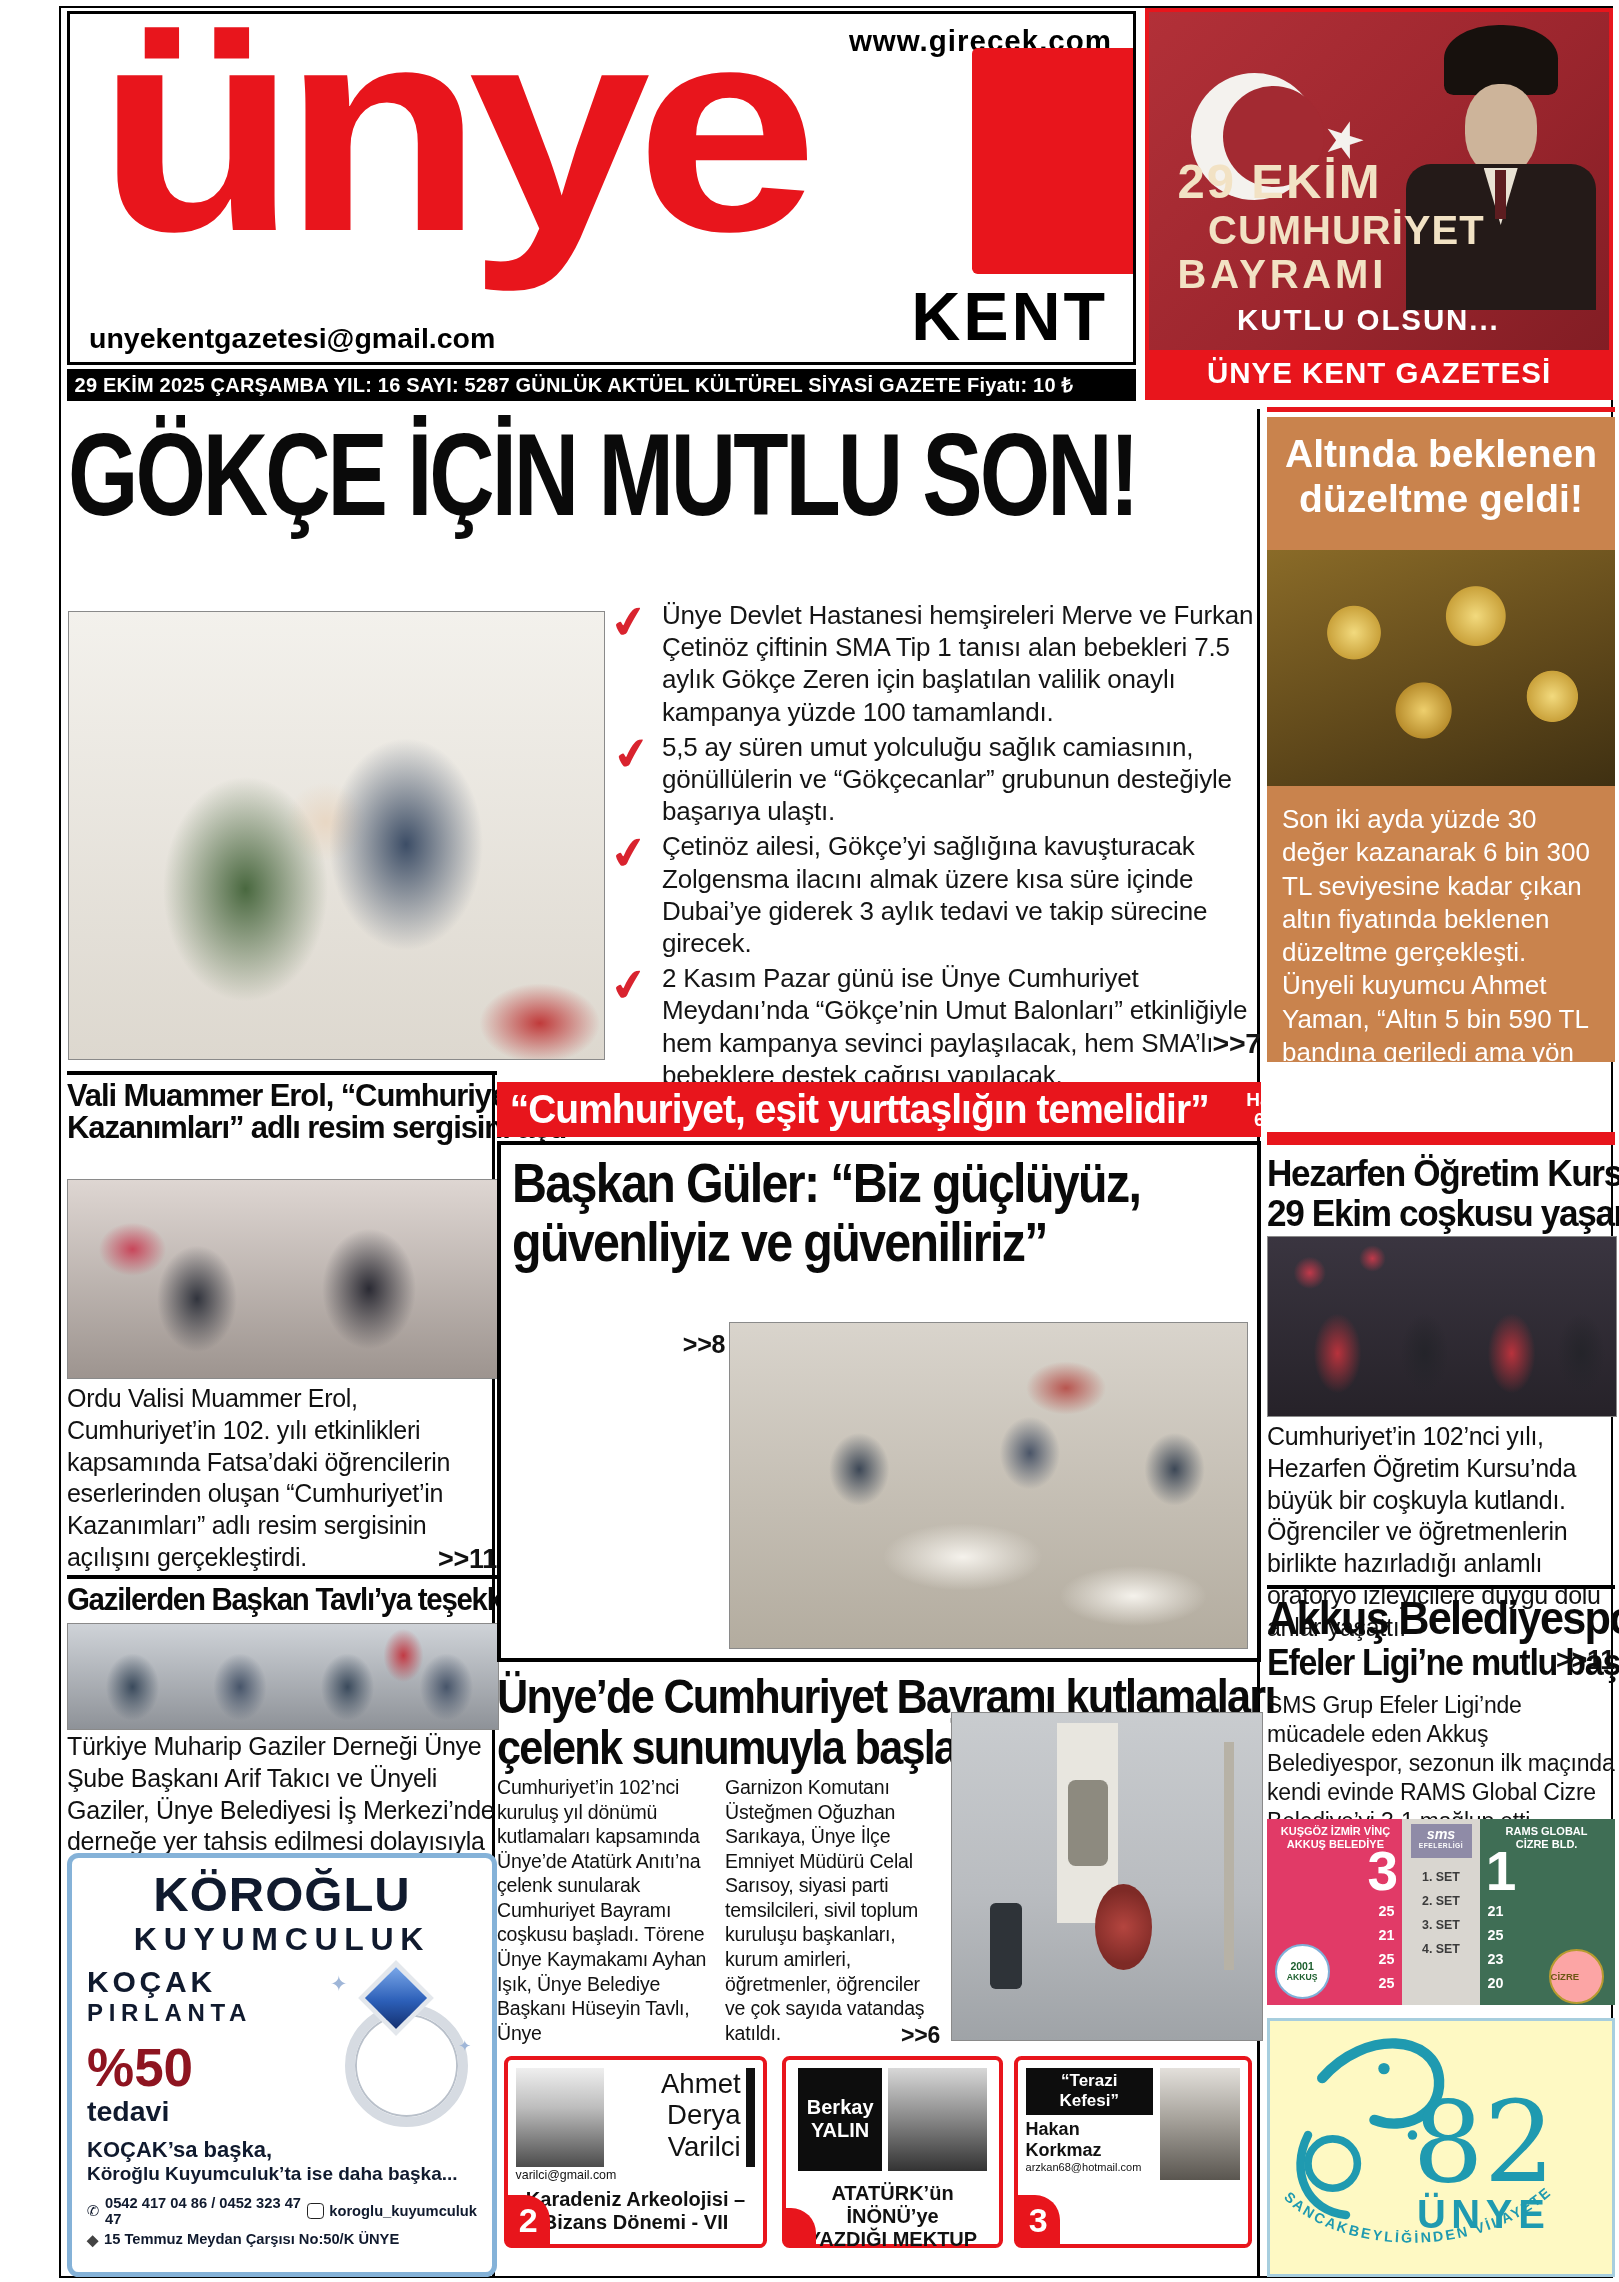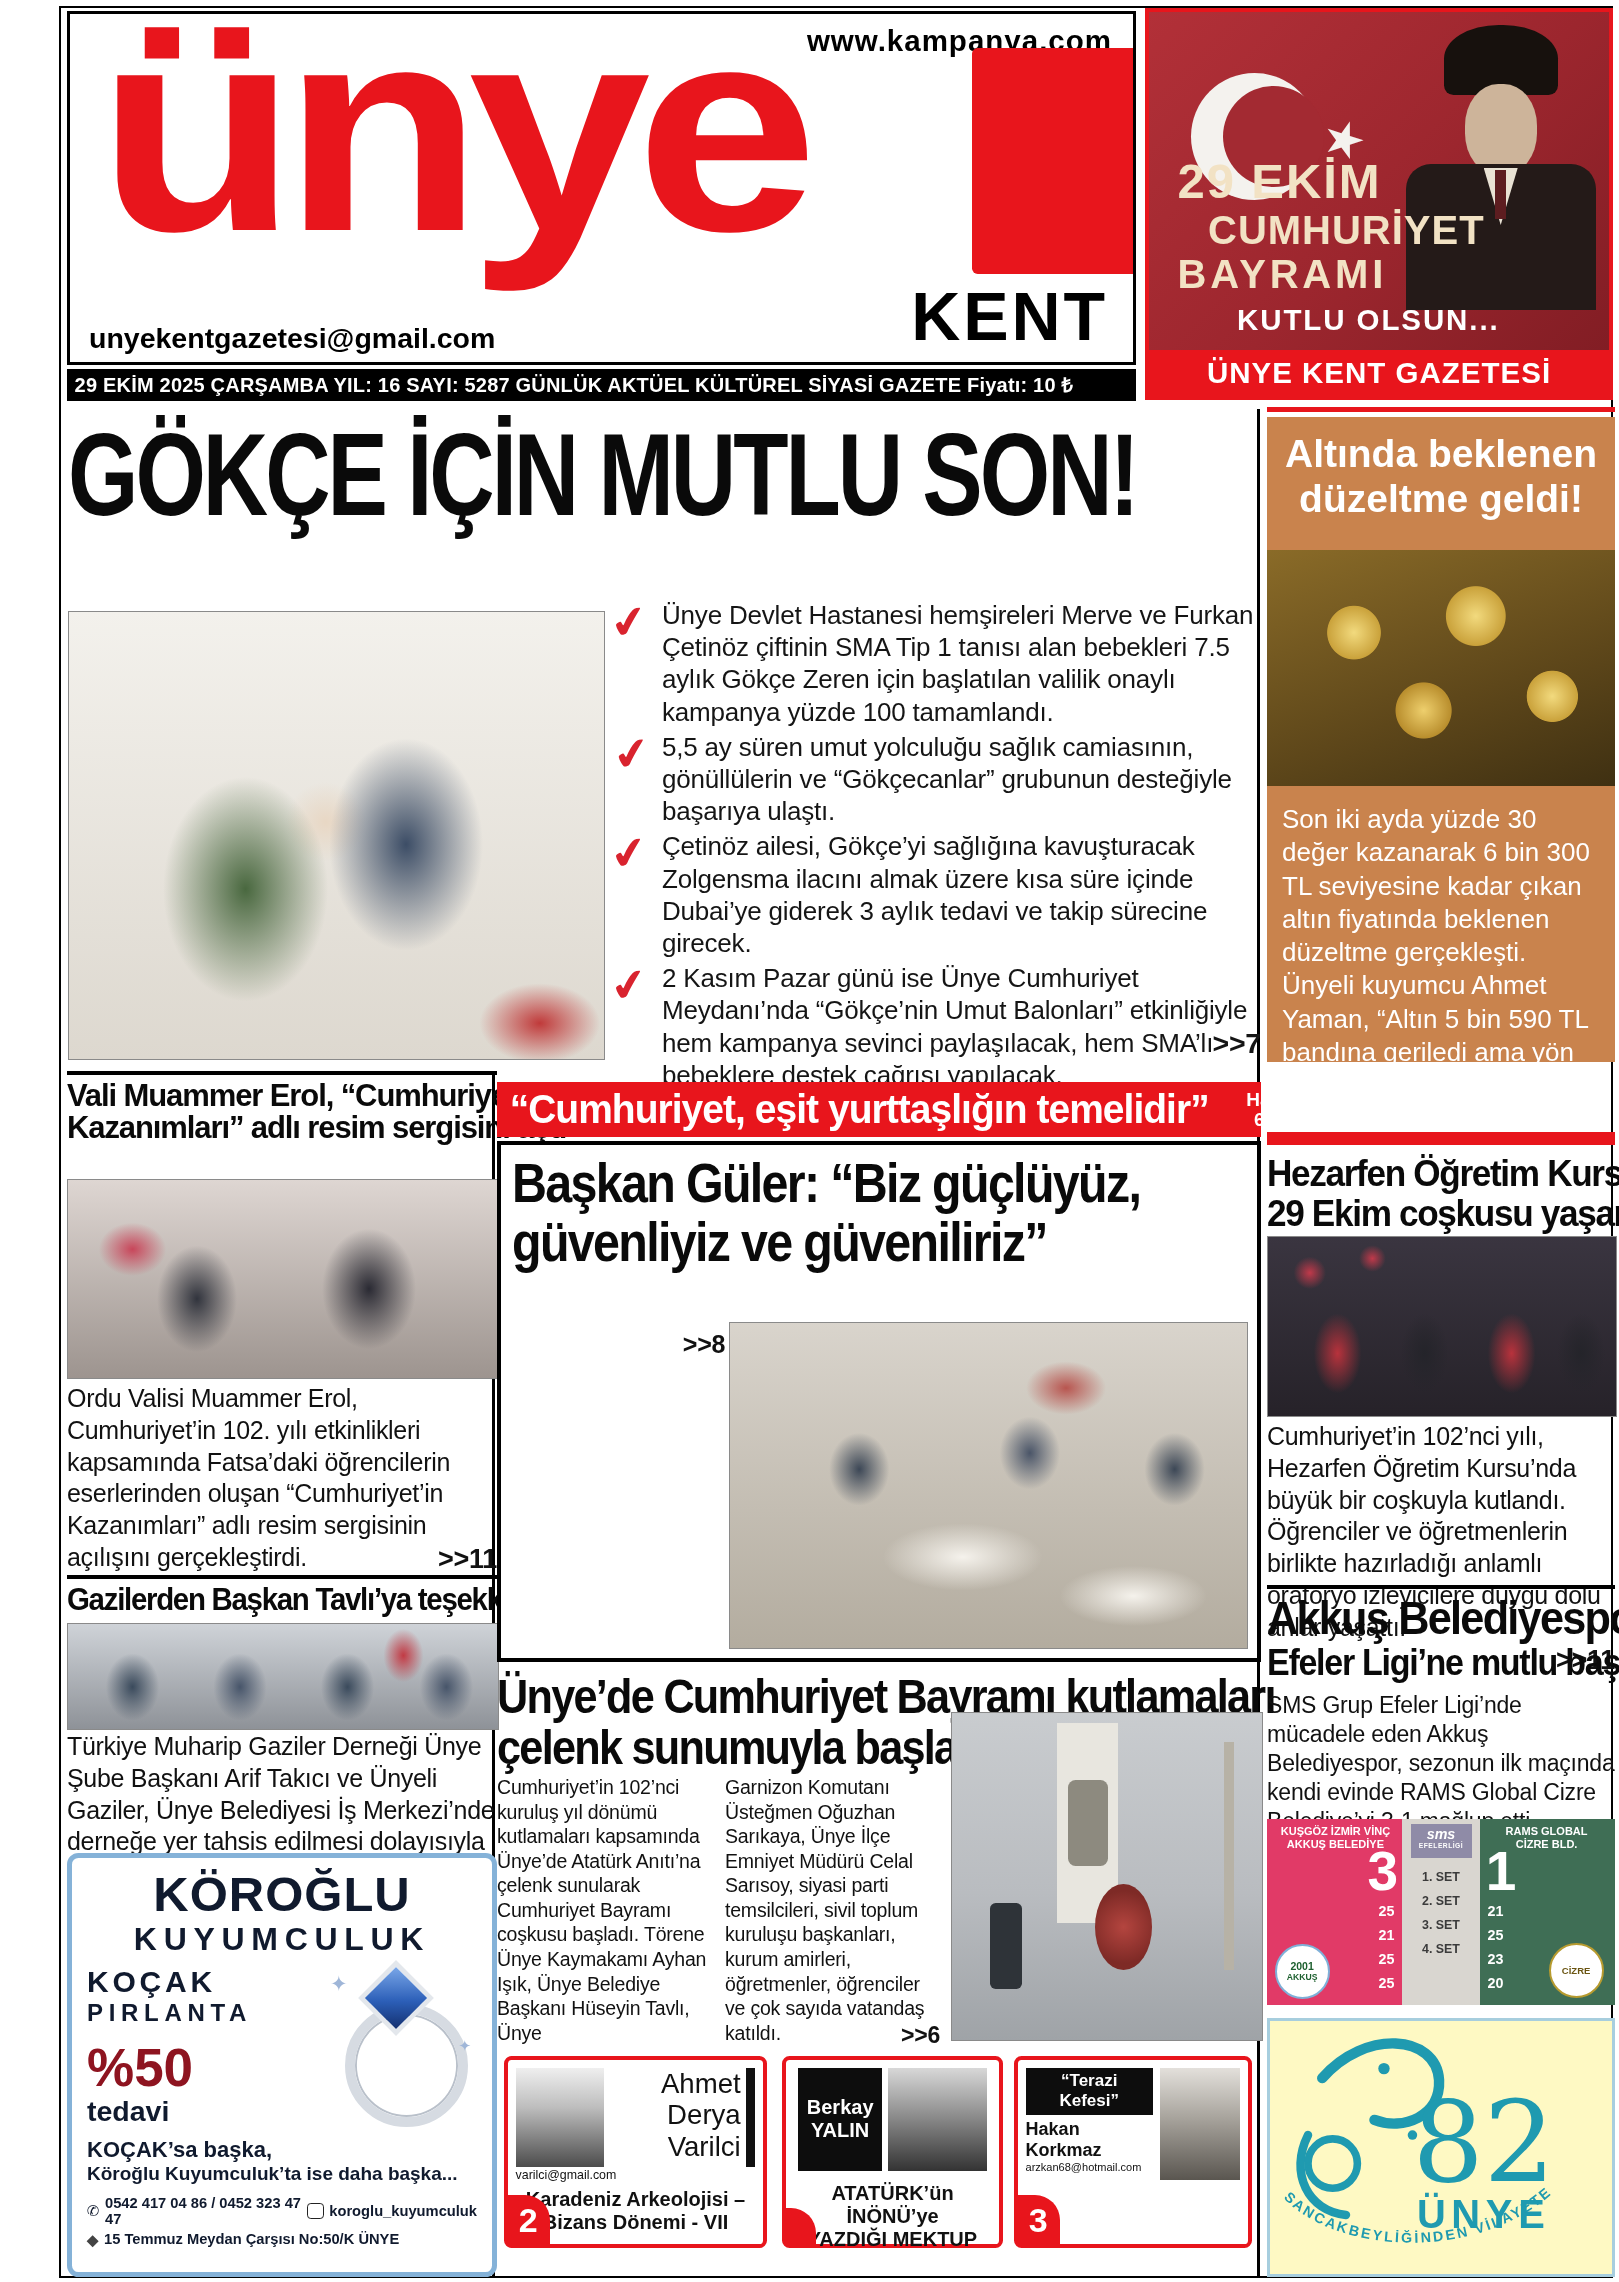--- a/index.html
+++ b/index.html
@@ -20,21 +20,21 @@
              border-radius:1.9px 25px 0 5.7px;}
 </style>
 </head>
 <body>
 
 <div id="page">
 
   <div class="abs" style="left:59px;top:5.7px;width:1554px;height:2272px;border:2.9px solid #000;box-sizing:border-box;"></div>
 
   <div class="abs" style="left:67px;top:11.4px;width:1069px;height:354px;border:3.8px solid #000;box-sizing:border-box;background:#fff;overflow:hidden;">
-    <div class="abs nowrap" style="right:21px;top:9.5px;font-size:29.5px;font-weight:900;letter-spacing:1px;color:#000;">www.kampanya.com</div>
+    <div class="abs nowrap" style="right:21px;top:9.5px;font-size:29.5px;font-weight:900;letter-spacing:1px;color:#000;">www.girecek.com</div>
     <div class="abs nowrap" style="left:27px;top:-32px;font-size:293px;font-weight:900;color:#e8151c;letter-spacing:-13.3px;line-height:1;transform:scaleX(1.12);transform-origin:left top;">ünye</div>
     <div class="abs" style="left:902px;top:34px;width:213px;height:226px;background:#e8151c;border-radius:5.7px;"></div>
     <div class="abs nowrap" style="right:25px;top:268px;font-size:68px;font-weight:900;letter-spacing:2.9px;color:#000;line-height:1;">KENT</div>
     <div class="abs nowrap" style="left:19px;bottom:7.6px;font-size:28.5px;font-weight:bold;color:#000;">unyekentgazetesi@gmail.com</div>
   </div>
 
   <div class="abs nowrap" style="left:67px;top:369px;width:1069px;height:32px;background:#000;color:#fff;font-size:20px;font-weight:bold;line-height:32px;padding-left:7.6px;box-sizing:border-box;letter-spacing:0.2px;">29 EKİM 2025 ÇARŞAMBA YIL: 16 SAYI: 5287 GÜNLÜK AKTÜEL  KÜLTÜREL SİYASİ GAZETE  Fiyatı: 10 ₺</div>
 
   <div class="abs" style="left:1145px;top:7.6px;width:468px;height:392px;border:4.8px solid #e8151c;box-sizing:border-box;background:#fff;">
     <div class="abs" style="left:0;top:0;right:0;bottom:46px;background:linear-gradient(135deg,#b23038 0%,#9c262e 55%,#821d24 100%);overflow:hidden;">
@@ -305,21 +305,21 @@
         <div>RAMS GLOBAL</div>
         <div>CİZRE BLD.</div>
       </div>
       <div class="abs" style="left:5.7px;top:25px;font-size:55px;font-weight:900;color:#fff;line-height:1;">1</div>
       <div class="abs set-col" style="left:7.6px;top:80px;">
         <span>21</span>
         <span>25</span>
         <span>23</span>
         <span>20</span>
       </div>
-      <div class="abs" style="right:11.4px;bottom:7px;width:55px;height:55px;border-radius:50%;background:#ffffff;border:2.9px solid #b79b2f;box-sizing:border-box;display:flex;align-items:center;justify-content:center;color:#6b5613;font-weight:bold;">
+      <div class="abs" style="right:11.4px;bottom:1px;width:55px;height:55px;border-radius:50%;background:#fca5a5;border:2.9px solid #b79b2f;box-sizing:border-box;display:flex;align-items:center;color:#6b5613;font-weight:bold;">
         <span style="font-size:9.5px;">CİZRE</span>
       </div>
     </div>
   </div>
 
   <div class="abs" style="left:1267px;top:2018px;width:348px;height:259px;border:3.8px solid #a7cede;box-sizing:border-box;background:#fef9c3;overflow:hidden;">
     <svg width="340" height="251" viewBox="0 0 358 264">
       <path d="M55 60 C 100 8, 175 14, 178 62 C 180 100, 140 116, 110 104" fill="none" stroke="#1f9ab0" stroke-width="11" stroke-linecap="round"></path>
       <path d="M40 120 C 20 160, 40 200, 80 204" fill="none" stroke="#1f9ab0" stroke-width="9" stroke-linecap="round"></path>
       <circle cx="66" cy="150" r="26" fill="none" stroke="#1f9ab0" stroke-width="8"></circle>

